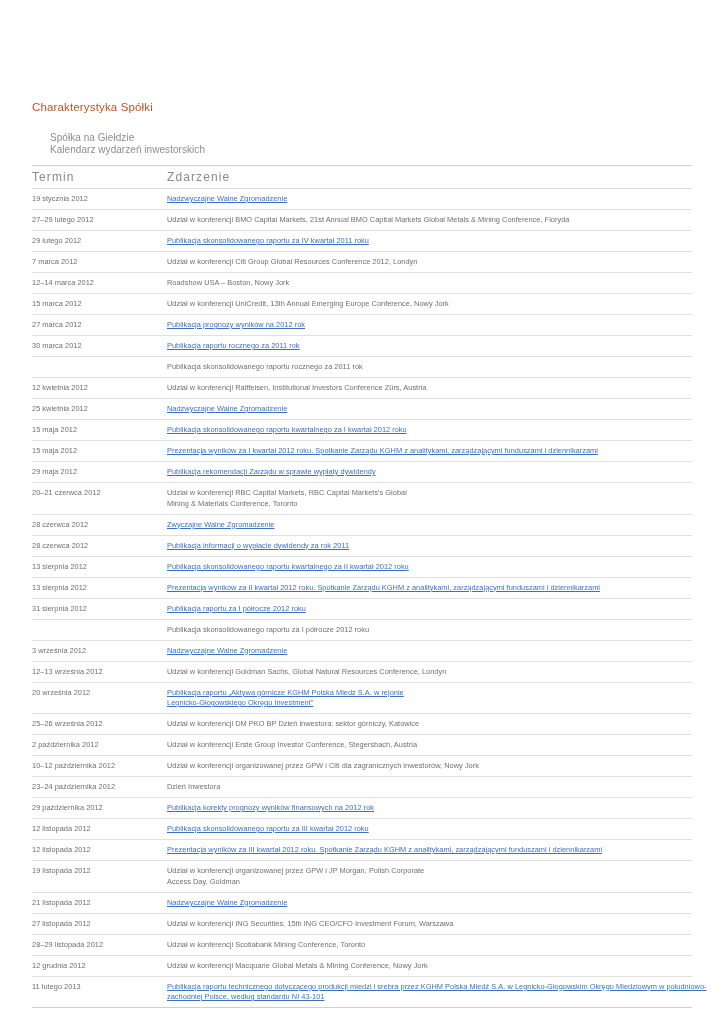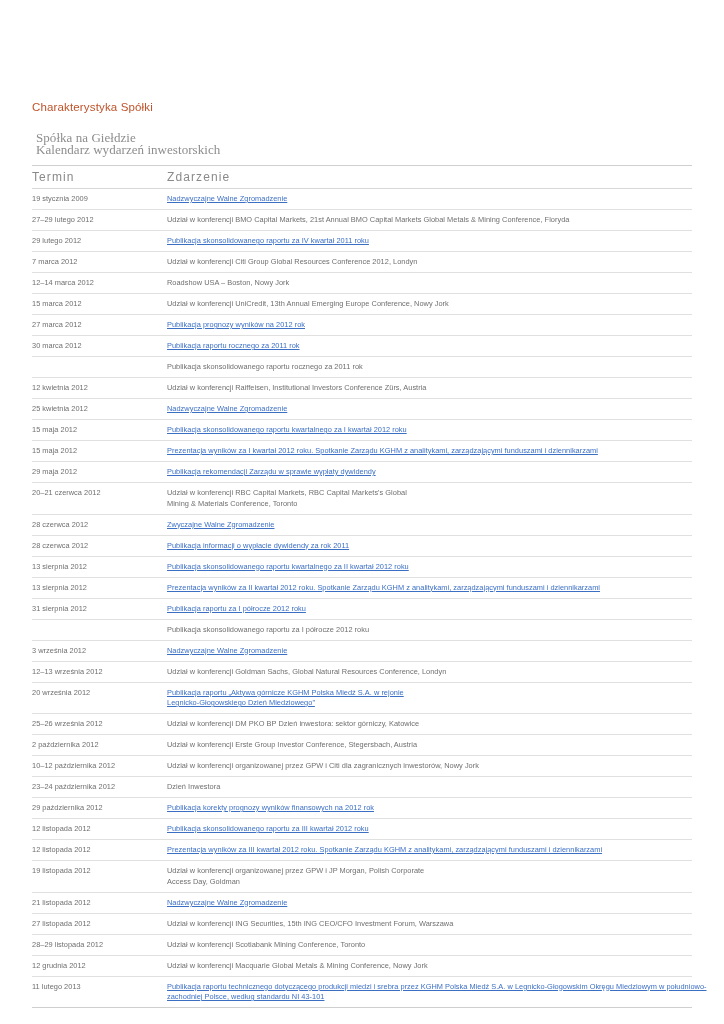--- a/index.html
+++ b/index.html
@@ -26,25 +26,24 @@
   .doc-title {
     color: #C0532A;
     font-size: 11.5px;
     font-weight: normal;
     letter-spacing: 0.15px;
     margin: 0 0 18px 0;
     line-height: 14px;
   }
   .breadcrumb {
     color: #8d8d8d;
-    font-size: 13px;
+    font-size: 10px;
     line-height: 11.5px;
     letter-spacing: 0.05px;
-    margin: 0 0 10px 4px;
-    font-family: Liberation Serif, serif;
+    margin: 0 0 10px 18px;
   }
   .breadcrumb div { white-space: nowrap; }
 
   table.cal {
     width: 660px;
     border-collapse: collapse;
     table-layout: fixed;
   }
   table.cal col.c-date { width: 135px; }
   table.cal col.c-event { width: 525px; }
@@ -100,21 +99,21 @@
         <col class="c-event">
       </colgroup>
       <thead>
         <tr>
           <th>Termin</th>
           <th>Zdarzenie</th>
         </tr>
       </thead>
       <tbody id="cal-body">
           <tr class="link">
-            <td class="date">19 stycznia 2009</td>
+            <td class="date">19 stycznia 2012</td>
             <td class="event">
               <span class="ev-wrap">
                 <span class="ev-line">Nadzwyczajne Walne Zgromadzenie</span>
               </span>
             </td>
           </tr>
           <tr>
             <td class="date">27–29 lutego 2012</td>
             <td class="event">
               <span class="ev-wrap">
@@ -289,21 +288,21 @@
               <span class="ev-wrap">
                 <span class="ev-line">Udział w konferencji Goldman Sachs, Global Natural Resources Conference, Londyn</span>
               </span>
             </td>
           </tr>
           <tr class="link">
             <td class="date">20 września 2012</td>
             <td class="event">
               <span class="ev-wrap">
                 <span class="ev-line">Publikacja raportu „Aktywa górnicze KGHM Polska Miedź S.A. w rejonie</span>
-                <span class="ev-line">Legnicko-Głogowskiego Dzień Miedziowego”</span>
+                <span class="ev-line">Legnicko-Głogowskiego Okręgu Investment”</span>
               </span>
             </td>
           </tr>
           <tr>
             <td class="date">25–26 września 2012</td>
             <td class="event">
               <span class="ev-wrap">
                 <span class="ev-line">Udział w konferencji DM PKO BP Dzień inwestora: sektor górniczy, Katowice</span>
               </span>
             </td>

